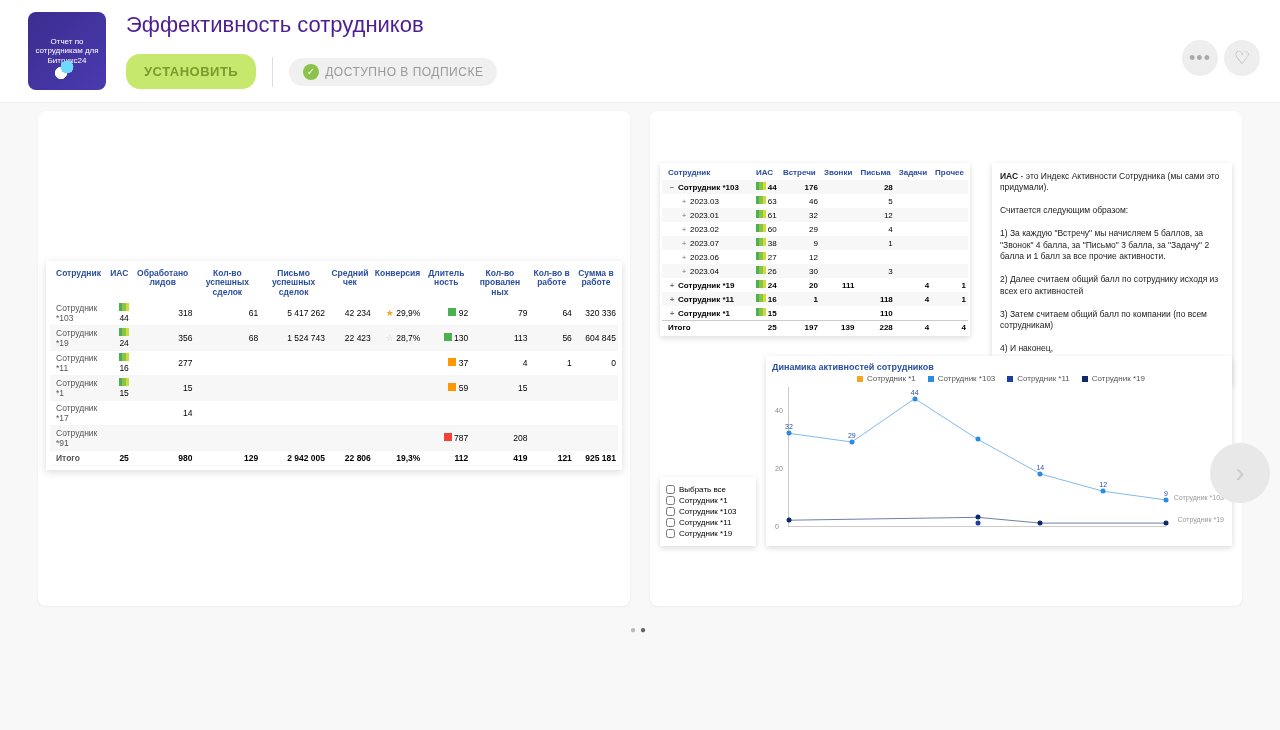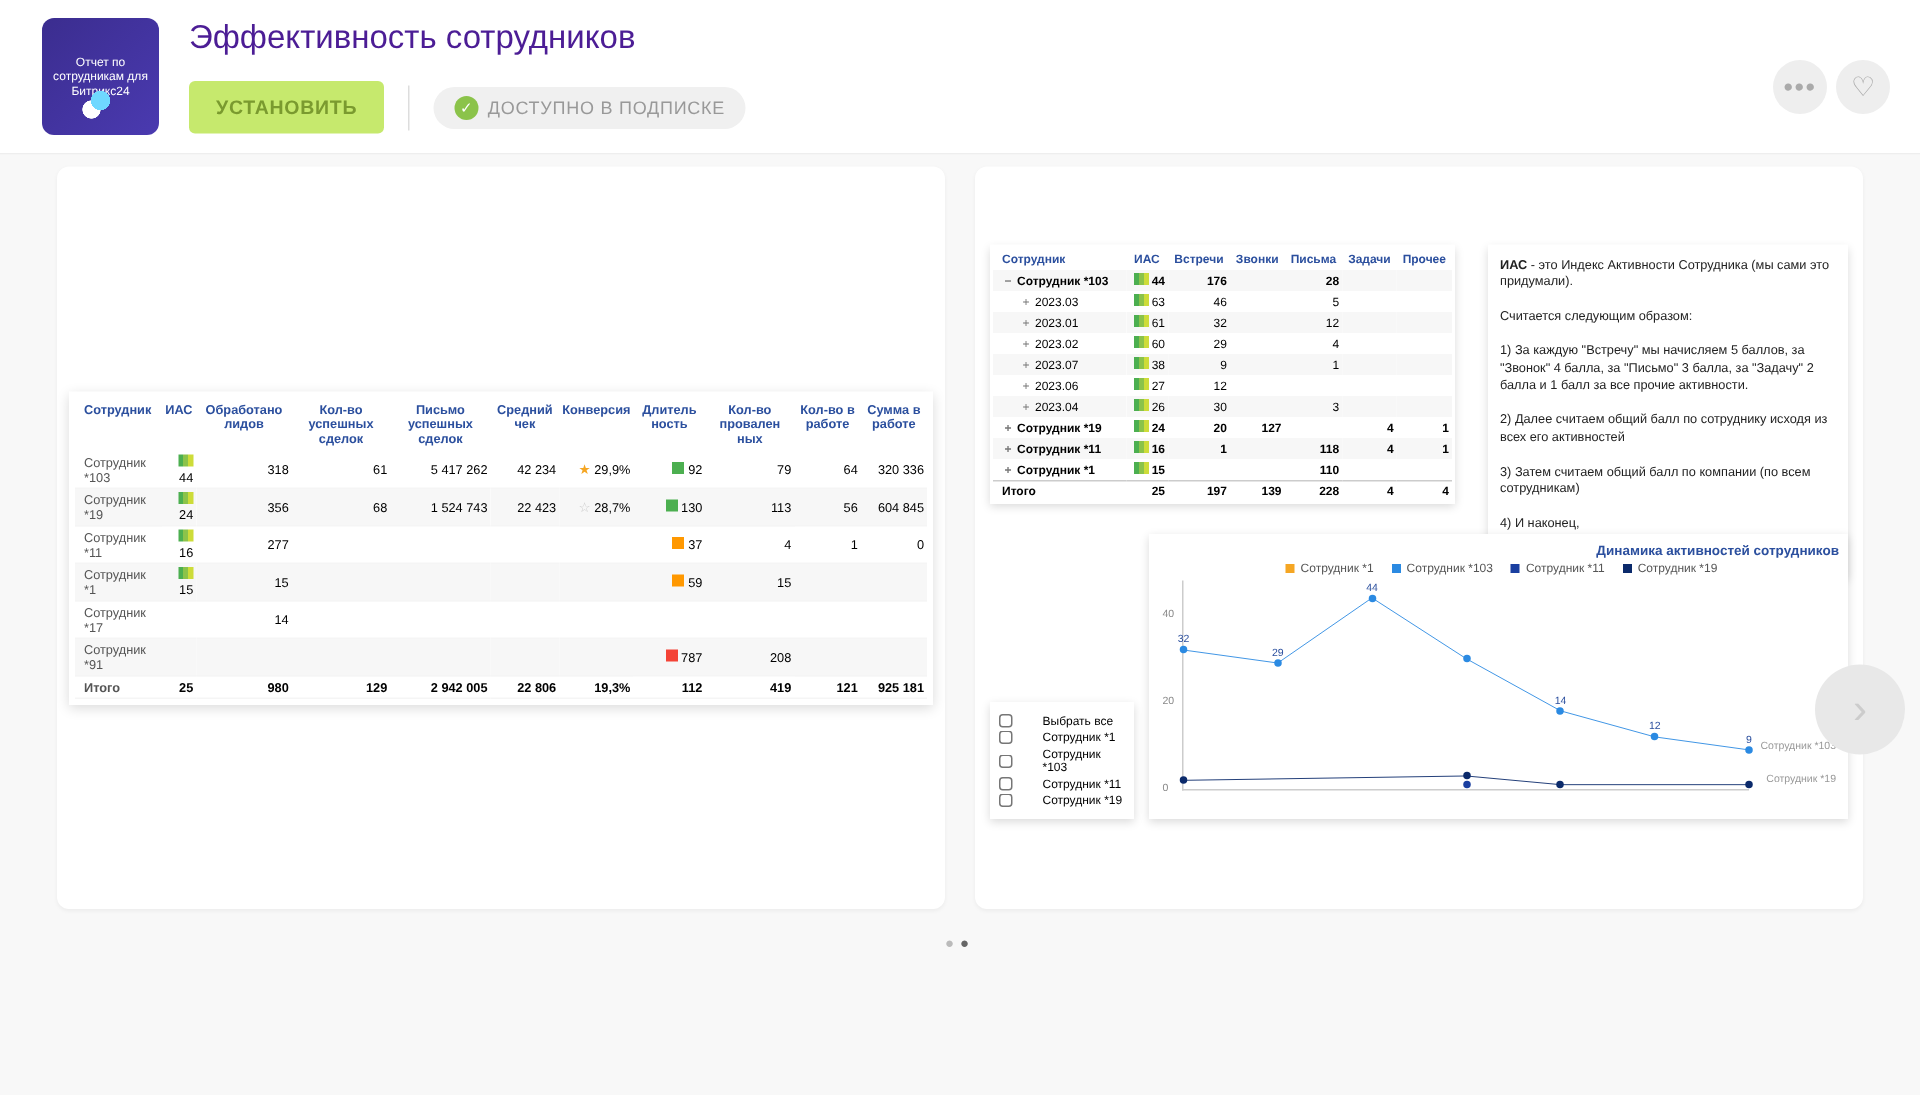--- a/index.html
+++ b/index.html
@@ -3,21 +3,21 @@
 <meta charset="utf-8">
 <style>
 * { margin: 0; padding: 0; box-sizing: border-box; }
 body { font-family: -apple-system, BlinkMacSystemFont, "Segoe UI", Arial, sans-serif; background: #f8f8f8; width: 1280px; height: 730px; overflow: hidden; }
 .header { background: #fff; padding: 12px 0; display: flex; align-items: flex-start; position: relative; border-bottom: 1px solid #eee; }
 .app-icon { width: 78px; height: 78px; border-radius: 8px; margin-left: 28px; background: linear-gradient(135deg, #3b2d8f, #4a3ab0); display: flex; align-items: center; justify-content: center; color: #fff; font-size: 8px; text-align: center; padding: 6px; line-height: 1.2; position: relative; }
 .app-icon::after { content: ""; position: absolute; bottom: 8px; width: 30px; height: 30px; background: radial-gradient(circle, #6fd8ff 30%, transparent 31%), radial-gradient(circle at 30% 70%, #fff 20%, transparent 21%); }
 .title-block { margin-left: 20px; }
 .title { font-size: 22px; color: #4c1d95; margin-bottom: 16px; }
 .actions { display: flex; align-items: center; gap: 16px; }
-.install-btn { background: #c6e96d; color: #7a9a2f; border: none; padding: 10px 18px; font-size: 13px; font-weight: 600; border-radius: 4px; letter-spacing: 0.5px; }
+.install-btn { background: #c6e96d; color: #7a9a2f; border: none; padding: 10px 18px; font-size: 13px; font-weight: 600; border-radius: 14px; letter-spacing: 0.5px; }
 .divider { width: 1px; height: 30px; background: #ddd; }
 .sub-badge { display: flex; align-items: center; gap: 6px; background: #f0f0f0; padding: 6px 14px; border-radius: 16px; color: #999; font-size: 12px; letter-spacing: 0.5px; }
 .check-icon { width: 16px; height: 16px; background: #8bc34a; border-radius: 50%; display: inline-flex; align-items: center; justify-content: center; color: #fff; font-size: 10px; }
 .hdr-actions { position: absolute; right: 20px; top: 40px; display: flex; gap: 6px; }
 .circle-btn { width: 36px; height: 36px; border-radius: 50%; background: #eee; display: flex; align-items: center; justify-content: center; color: #aaa; }
 .dots { font-size: 18px; letter-spacing: 1px; line-height: 0; }
 .heart { font-size: 18px; }
 
 .gallery { padding: 8px 38px; display: flex; gap: 20px; position: relative; }
 .card { background: #fff; border-radius: 8px; box-shadow: 0 1px 3px rgba(0,0,0,0.05); width: 595px; height: 495px; padding: 10px; position: relative; overflow: hidden; }
@@ -51,25 +51,25 @@
 .shot2a td:first-child { text-align:left; padding-left:6px; }
 .shot2a tbody tr:nth-child(odd){background:#f7f7f7}
 .shot2a .sub td:first-child{padding-left:18px}
 .shot2a tfoot td{font-weight:700;border-top:1px solid #ccc}
 .exp{display:inline-block;width:8px;text-align:center;color:#777;margin-right:2px}
 
 .shot2b { position: absolute; top: 52px; right: 10px; width: 240px; background:#fff; box-shadow:0 2px 6px rgba(0,0,0,0.15); font-size:8.5px; padding:8px; line-height:1.35; color:#222; }
 .shot2b b{font-weight:700}
 
 .shot2c { position: absolute; bottom: 60px; left: 10px; width: 96px; background:#fff; box-shadow:0 2px 6px rgba(0,0,0,0.15); font-size:8px; padding:6px; }
-.chk{display:flex;align-items:center;gap:20px;margin:2px 0}
+.chk{display:flex;align-items:center;gap:4px;margin:2px 0}
 .chk input{width:9px;height:9px}
 
 .shot2d { position: absolute; bottom: 60px; right: 10px; left: 116px; height: 190px; background:#fff; box-shadow:0 2px 6px rgba(0,0,0,0.15); font-size:8px; padding:6px; }
-.chart-title{text-align:right;color:#2b4f9e;font-weight:700;font-size:9px}
+.chart-title{text-align:left;color:#2b4f9e;font-weight:700;font-size:9px}
 .legend{text-align:center;margin:2px 0 4px;color:#555}
 .legend span{margin:0 4px}
 .lg-dot{display:inline-block;width:6px;height:6px;margin-right:2px;vertical-align:middle}
 .chart-sub{text-align:center;color:#2b4f9e;font-weight:600;font-size:9px;margin-bottom:2px}
 .plot{position:relative;height:140px;border-left:1px solid #ccc;border-bottom:1px solid #ccc;margin-left:16px;margin-right:60px}
 .ytick{position:absolute;left:-14px;font-size:7px;color:#888;transform:translateY(50%)}
 .rlabel{position:absolute;right:-58px;font-size:7px;color:#999}
 svg.lines{position:absolute;inset:0;width:100%;height:100%}
 .pt{position:absolute;font-size:7px;color:#2b4f9e;transform:translate(-50%,-140%)}
 .dot{position:absolute;width:5px;height:5px;border-radius:50%;transform:translate(-50%,-50%)}
@@ -296,21 +296,21 @@
               <td>30</td>
               <td></td>
               <td>3</td>
               <td></td>
               <td></td>
             </tr>
             <tr style="font-weight: 700;">
               <td><span class="exp">+</span>Сотрудник *19</td>
               <td><span class="signal"></span> 24</td>
               <td>20</td>
-              <td>127</td>
+              <td>111</td>
               <td></td>
               <td>4</td>
               <td>1</td>
             </tr>
             <tr style="font-weight: 700;">
               <td><span class="exp">+</span>Сотрудник *11</td>
               <td><span class="signal"></span> 16</td>
               <td>1</td>
               <td></td>
               <td>118</td>

